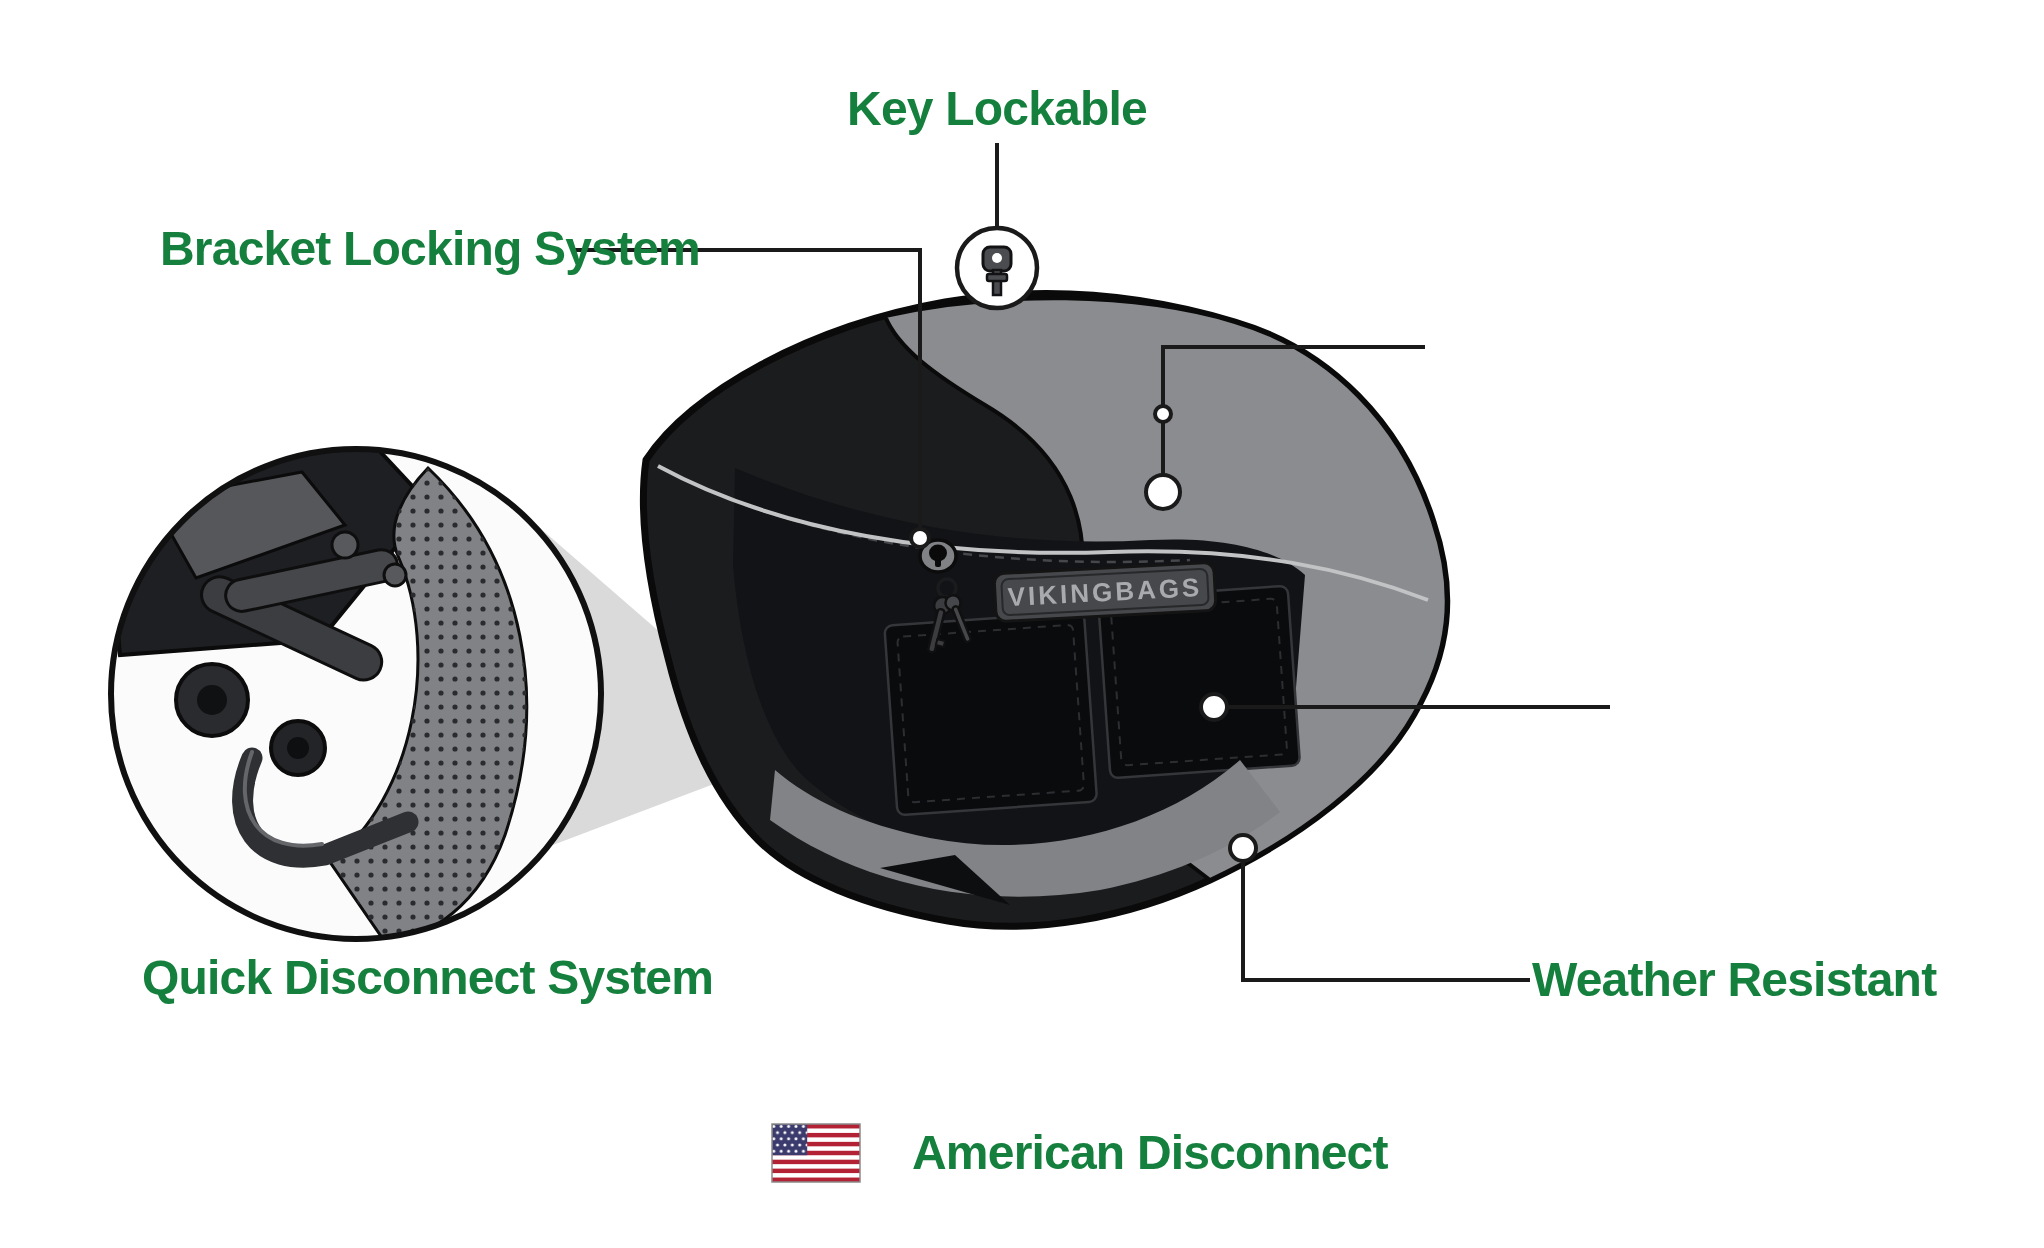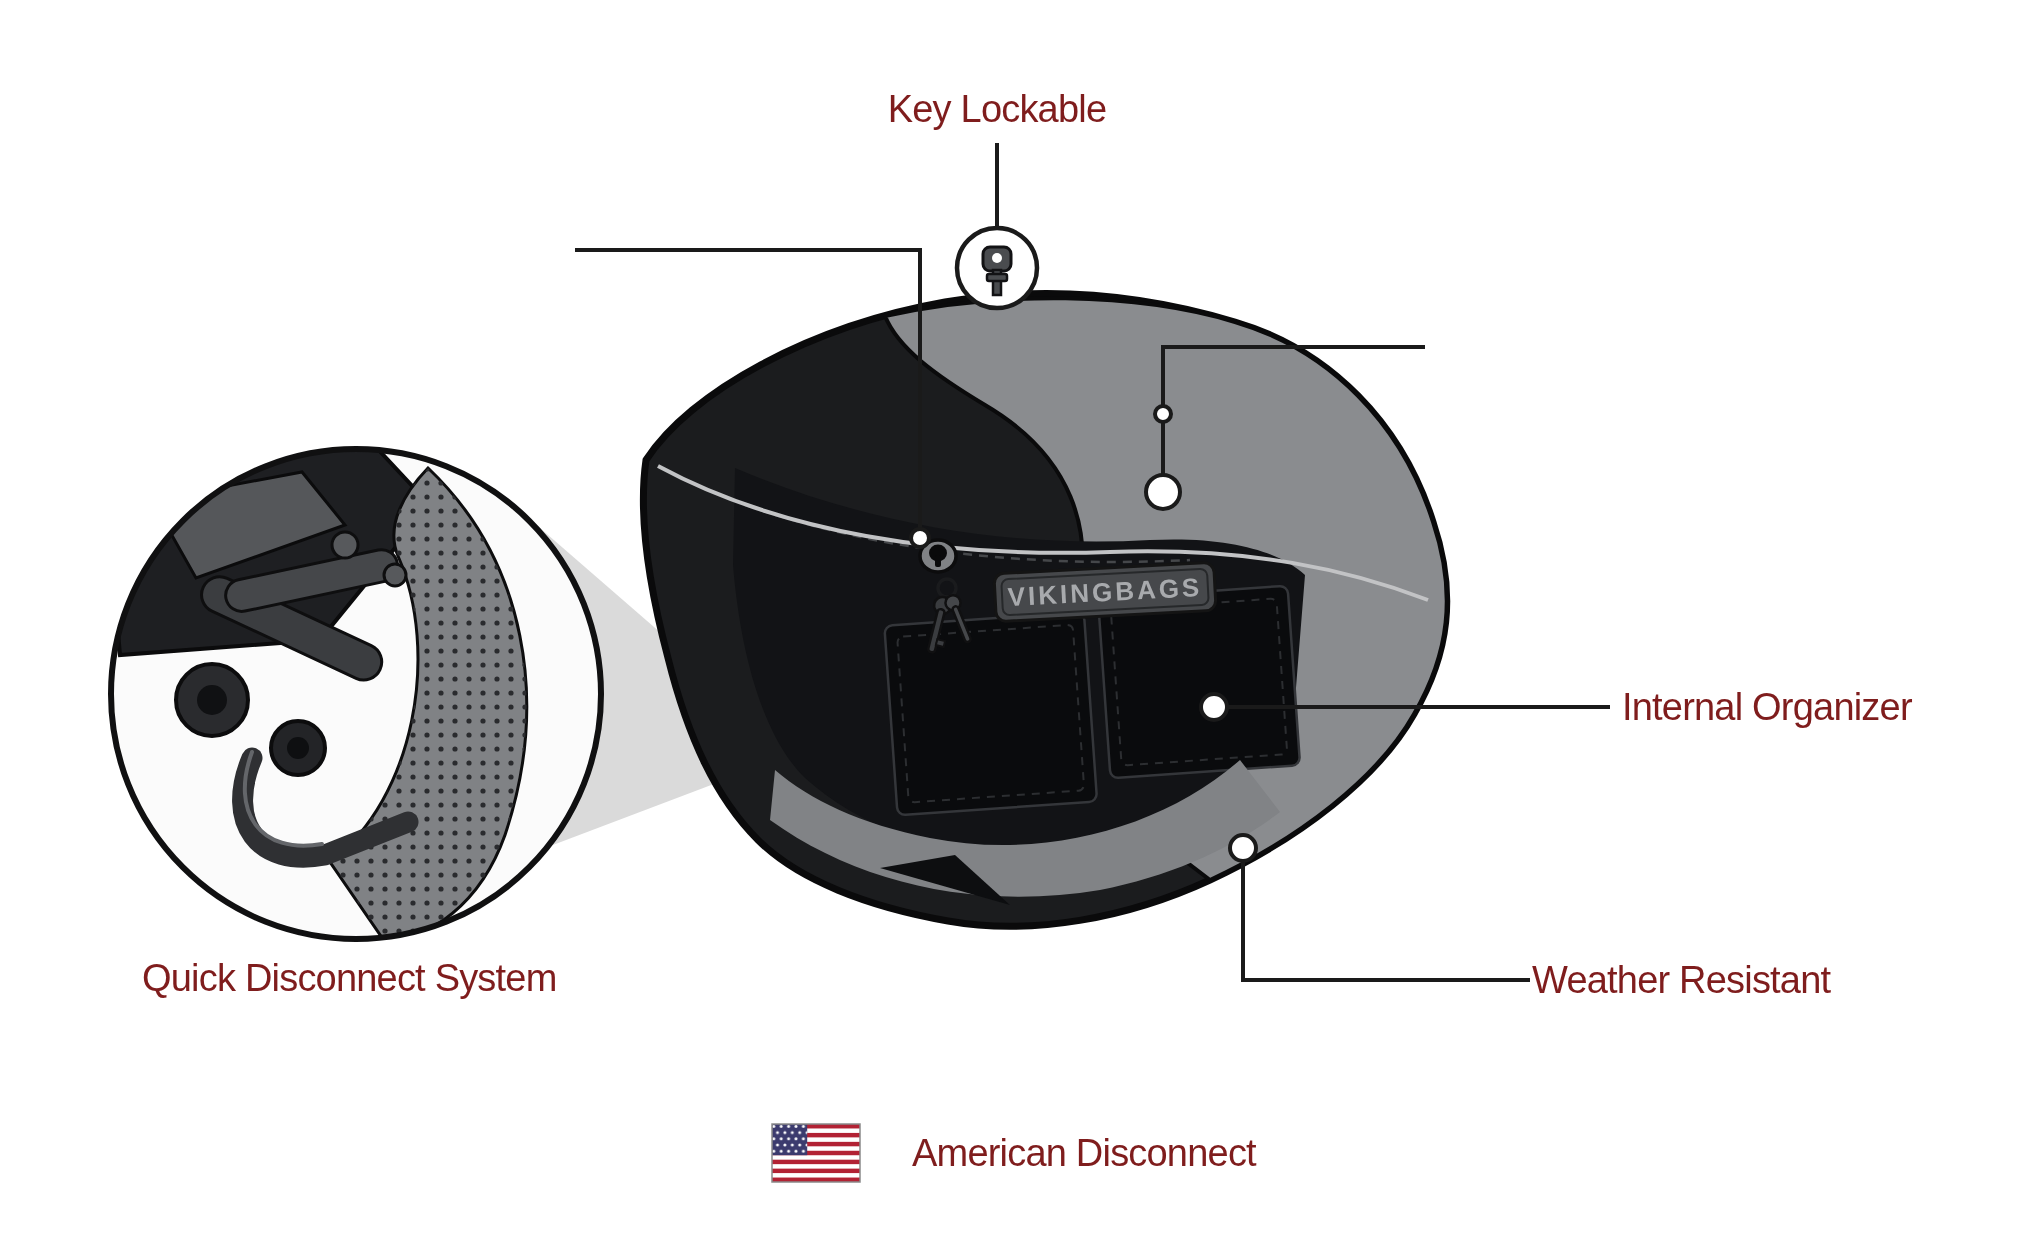--- a/index.html
+++ b/index.html
@@ -6,24 +6,24 @@
   .canvas{
     position:relative;
     width:2044px;height:1248px;
     background:#ffffff;
     overflow:hidden;
     font-family:"Liberation Sans", sans-serif;
   }
   .canvas svg.scene{position:absolute;left:0;top:0;}
   .label{
     position:absolute;
-    font-weight:400;
-    font-size:38px;
+    font-weight:700;
+    font-size:48px;
     letter-spacing:-0.8px;
-    color:#7f1d1d;
+    color:#15803d;
     white-space:nowrap;
     line-height:46px;
   }
   .label.centered{transform:translateX(-50%);}
 </style>
 </head>
 <body>
 
 <div class="canvas">
 
@@ -187,23 +187,23 @@
         <rect x="0" y="53.54" width="88" height="4.46"></rect>
       </g>
       <rect x="0" y="0" width="35.2" height="31.2" fill="#3C3B6E"></rect>
       <rect x="0" y="0" width="35.2" height="31.2" fill="url(#stars)"></rect>
       <rect x="0" y="0" width="88" height="58" fill="none" stroke="#8a8a8a" stroke-width="1.5"></rect>
     </g>
   </svg>
 
   <div class="label centered" style="left:997px; top:86px;">Key Lockable</div>
 
-
-
-  <div class="label" style="left:1622px; top:684px;">Internal Organizer</div>
+  <div class="label" style="left:160px; top:226px;">Bracket Locking System</div>
+
+
 
   <div class="label" style="left:142px; top:955px;">Quick Disconnect System</div>
 
   <div class="label" style="left:1532px; top:957px;">Weather Resistant</div>
 
   <div class="label" style="left:912px; top:1130px;">American Disconnect</div>
 
 </div>
 
 </body></html>

